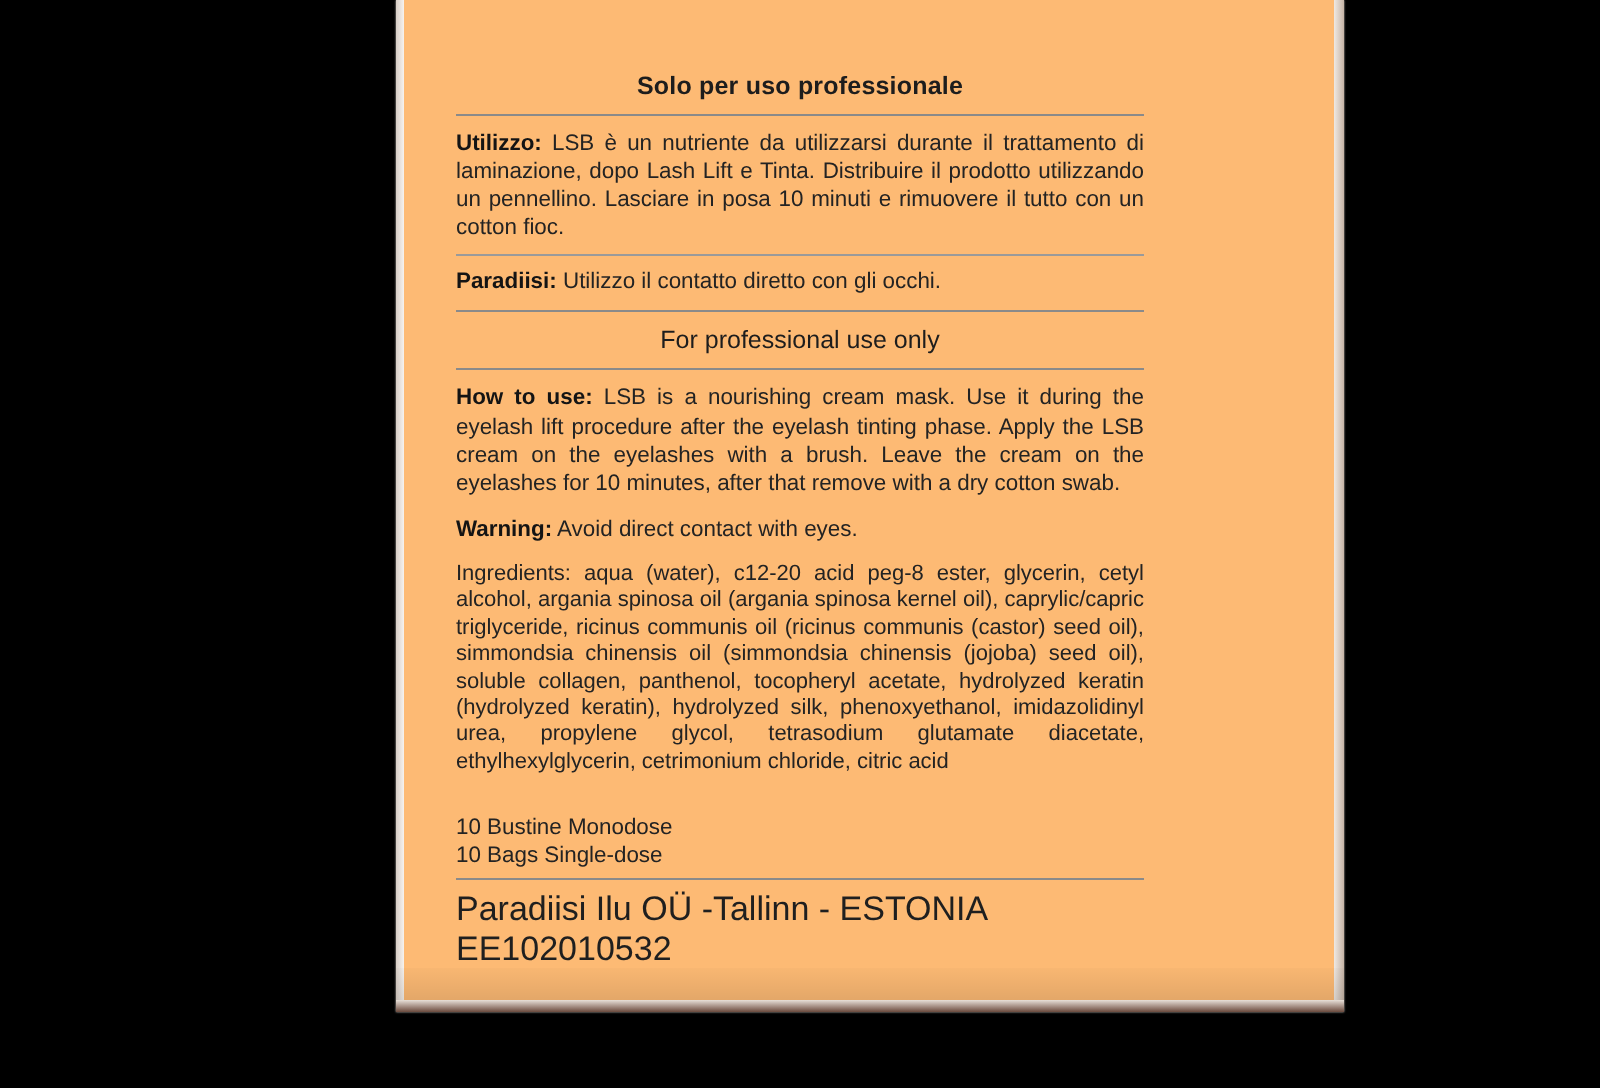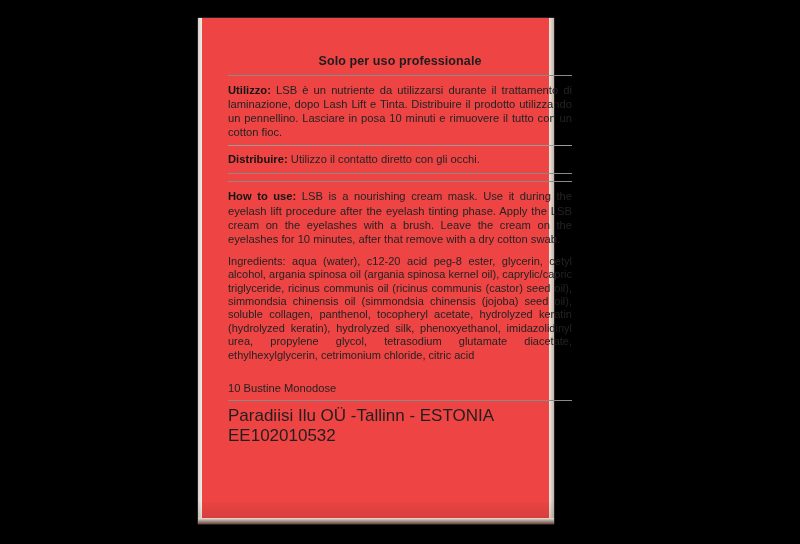--- a/index.html
+++ b/index.html
@@ -16,24 +16,24 @@
   .photo {
     position: relative;
     width: 800px;
     height: 544px;
     background: #000000;
   }
   
   .box {
     position: absolute;
     left: 198px;
-    top: 18px;
-    width: 356px;
+    top: 0;
+    width: 474px;
     height: 506px;
-    background: #ef4444;
+    background: #fdba74;
     box-shadow: 0 0 1px #cfc9c2;
   }
   
   .edge-right {
     position: absolute;
     right: 0;
     top: 0;
     width: 5px;
     height: 100%;
     background: linear-gradient(to right, #efe9e3, #c6b4a6);
@@ -182,34 +182,37 @@
     <div class="content">
       <div class="inner">
 
         <div class="center-head">Solo per uso professionale</div>
         <hr class="hl">
 
         <p class="body"><span class="lbl">Utilizzo:</span><span> LSB è un nutriente da utilizzarsi durante il trattamento di laminazione, dopo Lash Lift e Tinta. Distribuire il prodotto utilizzando un pennellino. Lasciare in posa 10 minuti e rimuovere il tutto con un cotton fioc.</span></p>
 
         <hr class="hl-thin">
 
-        <p class="body"><span class="lbl">Distribuire:</span><span> Utilizzo il contatto diretto con gli occhi.</span></p>
+        <p class="body"><span class="lbl">Paradiisi:</span><span> Utilizzo il contatto diretto con gli occhi.</span></p>
 
         <hr class="hl">
 
+        <div class="center-head-2">For professional use only</div>
 
         <hr class="hl">
 
         <p class="body"><span class="lbl">How to use:</span><span> LSB is a nourishing cream mask. Use it during the eyelash lift procedure after the eyelash tinting phase. Apply the LSB cream on the eyelashes with a brush. Leave the cream on the eyelashes for 10 minutes, after that remove with a dry cotton swab.</span></p>
 
+        <p class="body" style="margin-top:9px;"><span class="lbl">Warning:</span><span> Avoid direct contact with eyes.</span></p>
 
         <p class="body tight" style="margin-top:9px;"><span>Ingredients:</span><span> aqua (water), c12-20 acid peg-8 ester, glycerin, cetyl alcohol, argania spinosa oil (argania spinosa kernel oil), caprylic/capric triglyceride, ricinus communis oil (ricinus communis (castor) seed oil), simmondsia chinensis oil (simmondsia chinensis (jojoba) seed oil), soluble collagen, panthenol, tocopheryl acetate, hydrolyzed keratin (hydrolyzed keratin), hydrolyzed silk, phenoxyethanol, imidazolidinyl urea, propylene glycol, tetrasodium glutamate diacetate, ethylhexylglycerin, cetrimonium chloride, citric acid</span></p>
 
         <div class="small-lines">
           <div>10 Bustine Monodose</div>
+          <div>10 Bags Single-dose</div>
         </div>
 
 
         <hr class="footer-rule">
         <div class="footer">Paradiisi Ilu OÜ -Tallinn - ESTONIA  EE102010532</div>
 
       </div>
     </div>
   </div>
 </div>

